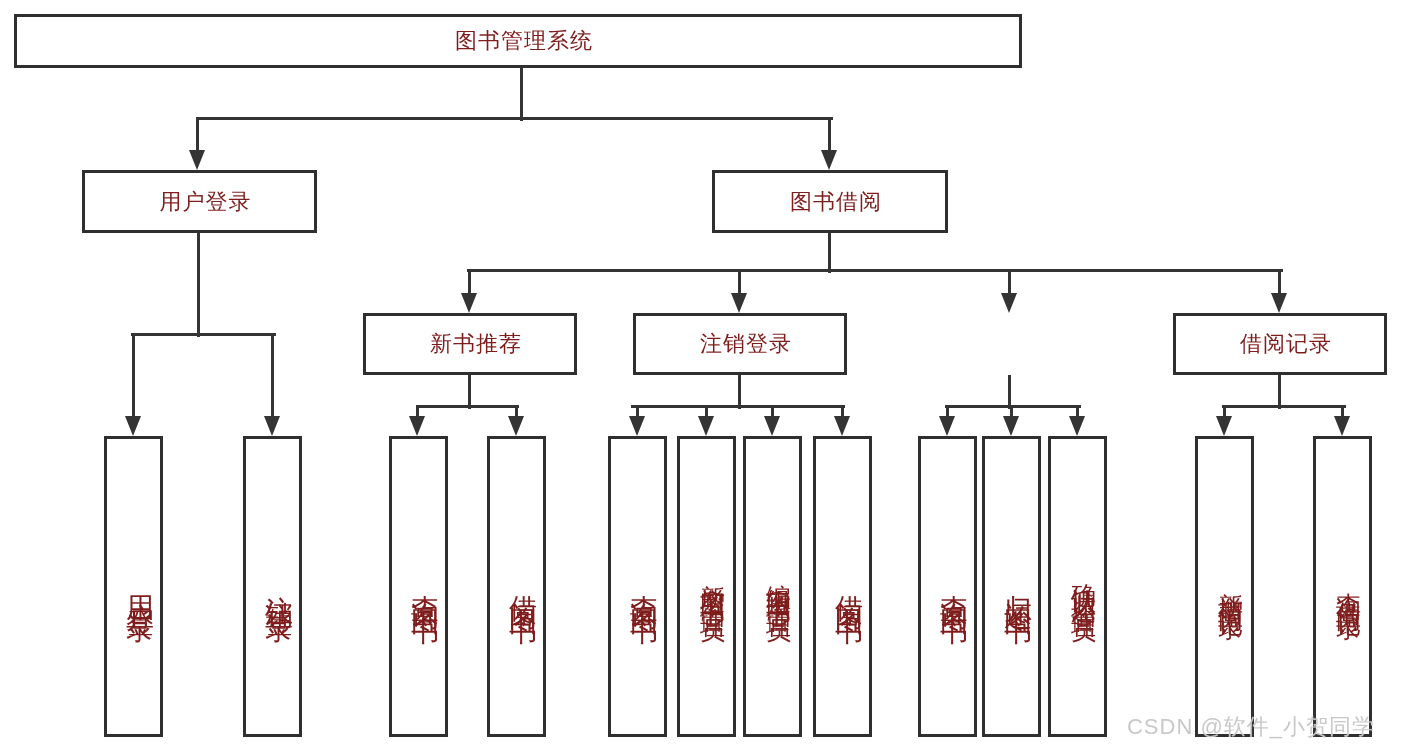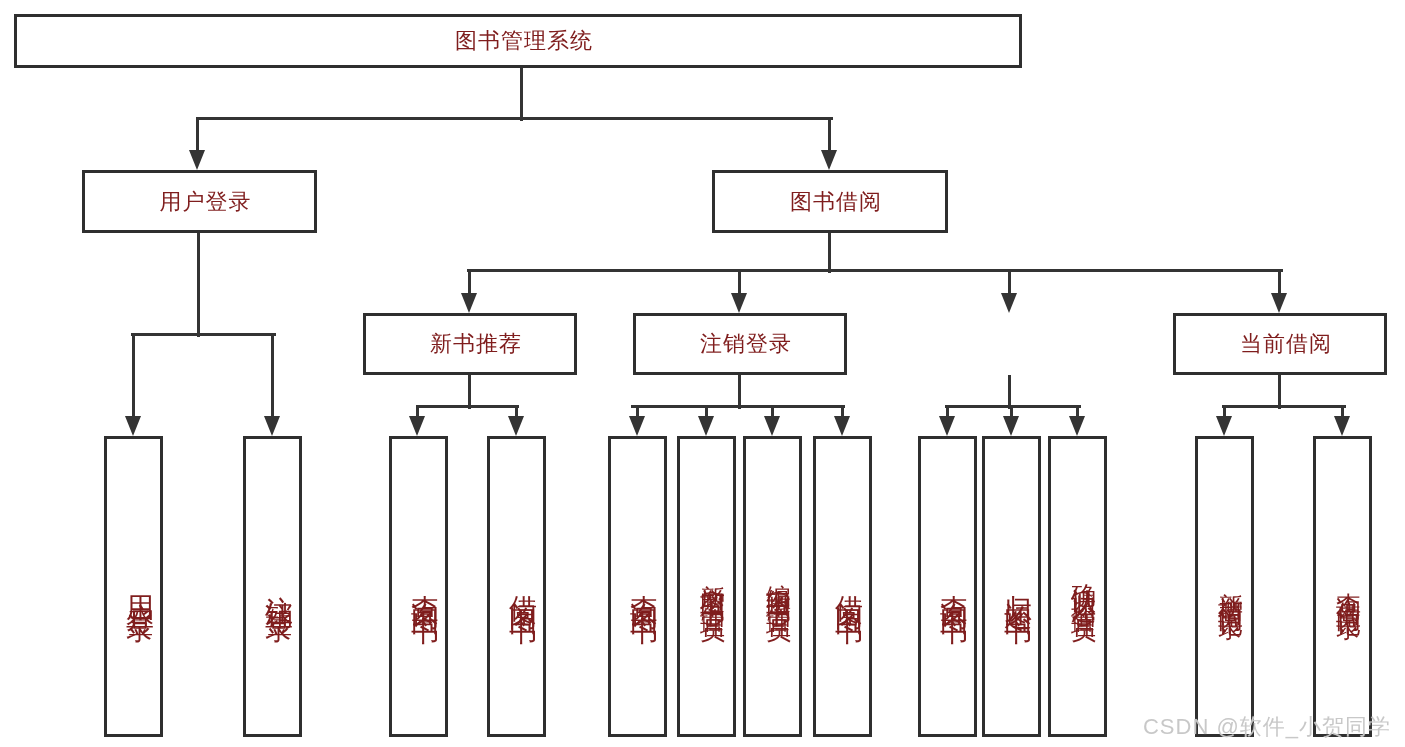--- a/index.html
+++ b/index.html
@@ -32,38 +32,38 @@
   .lf-4 { left:608px; } .lf-5 { left:677px; } .lf-6 { left:743px; } .lf-7 { left:813px; }
   .lf-8 { left:918px; } .lf-9 { left:982px; } .lf-10{ left:1048px;} .lf-11{ left:1195px;}
   .lf-12{ left:1313px;}
   .line { position:absolute; background:#343434; z-index:1; }
   .arrowhead {
     position:absolute; width:0; height:0; z-index:1;
     border-left:8px solid transparent; border-right:8px solid transparent;
     border-top:20px solid #343434;
   }
   .watermark {
-    position:absolute; right:14px; bottom:5px; z-index:5;
+    position:absolute; right:30px; bottom:5px; z-index:5;
     font-size:22px; color:rgba(197,197,197,0.95); letter-spacing:1px;
     text-shadow:0 0 1px rgba(255,255,255,0.6);
   }
 </style>
 </head>
 <body>
 
 <div class="canvas">
 
   <div class="node h-node lvl1">图书管理系统</div>
 
   <div class="node h-node lvl2a">用户登录</div>
   <div class="node h-node lvl2b">图书借阅</div>
 
   <div class="node h-node lvl3 l3-0">新书推荐</div>
   <div class="node h-node lvl3 l3-1">注销登录</div>
-  <div class="node h-node lvl3 l3-3">当前借阅</div>
+  <div class="node h-node lvl3 l3-3">借阅记录</div>
 
   <div class="node leaf lf-0">
       <span>用户登录</span>
     </div>
   <div class="node leaf lf-1">
       <span>注销登录</span>
     </div>
   <div class="node leaf lf-2">
       <span>查询图书</span>
     </div>

